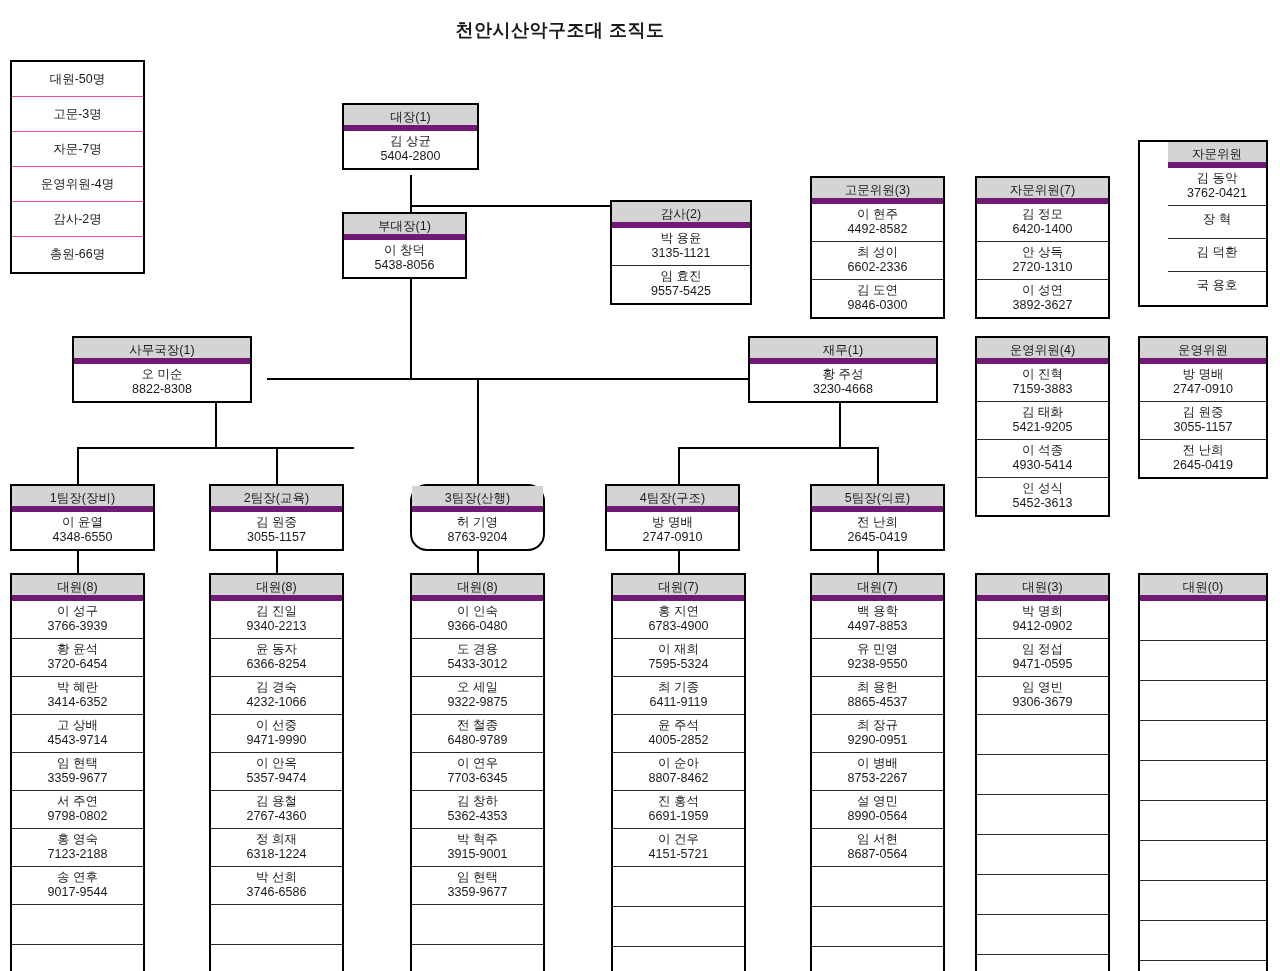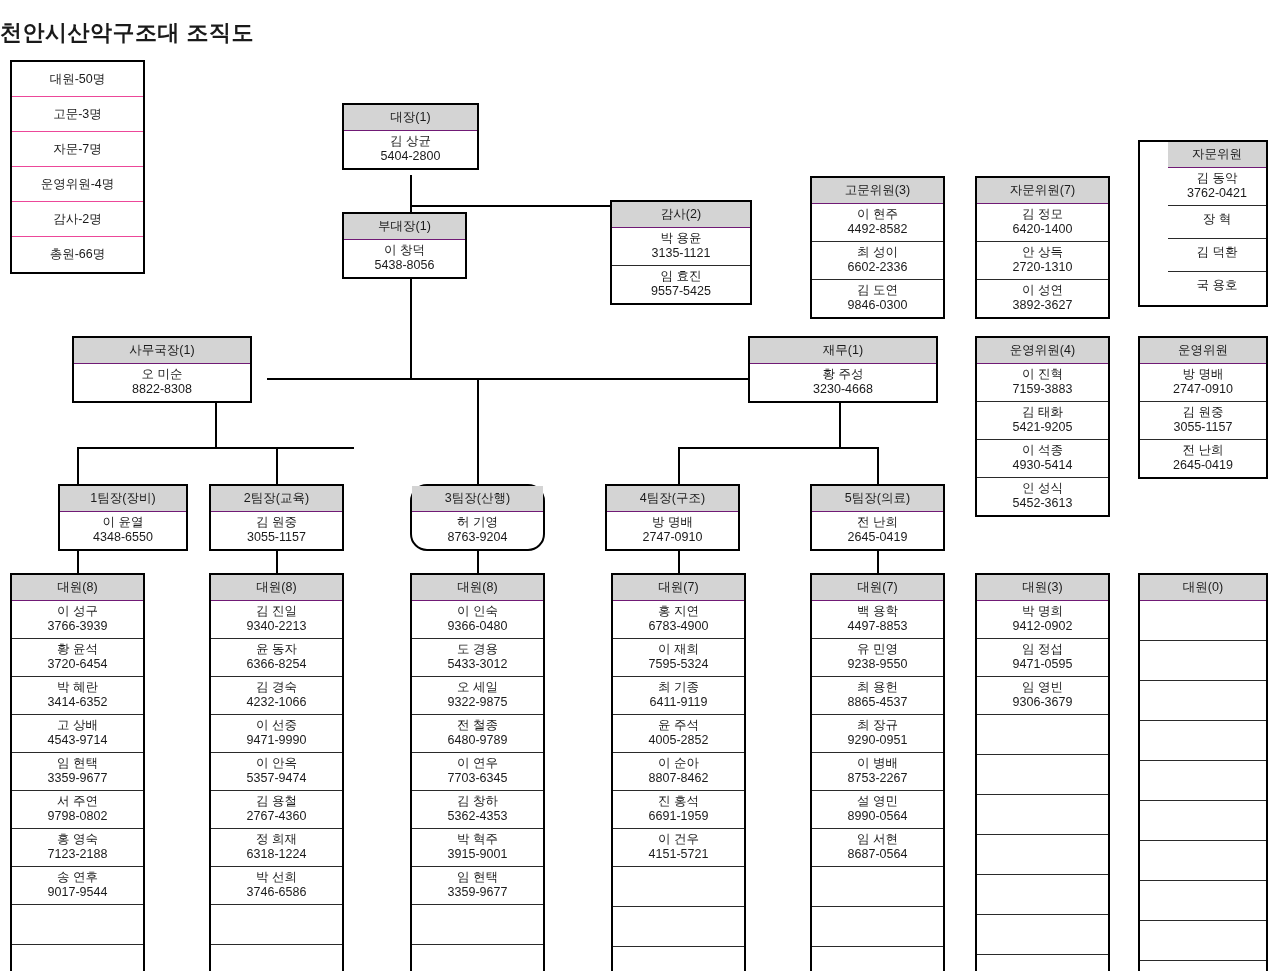--- a/index.html
+++ b/index.html
@@ -8,33 +8,33 @@
     background: #ffffff;
     font-family: "Liberation Sans", "DejaVu Sans", sans-serif;
     color: #1a1a1a;
     overflow: hidden;
   }
   #stage { position: relative; width: 1280px; height: 971px; }
 
   
   .title {
     position: absolute; left: 0; top: 18px; width: 1120px;
-    font-size: 22px; font-weight: bold;
+    text-align: center; font-size: 18px; font-weight: bold;
     letter-spacing: 0.5px;
   }
 
   
   .box {
     position: absolute;
     border: 2px solid #000;
     background: #fff;
   }
   .bhead {
     background: #d4d4d4;
-    border-bottom: 1px solid #701a75;
+    border-bottom: 6px solid #701a75;
     text-align: center;
     font-size: 12.5px;
     line-height: 25px;
     height: 26px;
     white-space: nowrap;
   }
   .brow {
     border-bottom: 1px solid #2a2a2a;
     text-align: center;
     font-size: 12.5px;
@@ -211,21 +211,21 @@
       </div>
     </div>
   <div class="box" style="left:748px; top:336px; width:190px;">
       <div class="bhead">재무(1)</div>
       <div class="brow">
         <span class="nm">황 주성</span>
         <span class="ph">3230-4668</span>
       </div>
     </div>
 
-  <div class="box" style="left:10px; top:484px; width:130px;margin-left:48px;">
+  <div class="box" style="left:10px; top:484px; width:145px;">
       <div class="bhead">1팀장(장비)</div>
       <div class="brow">
         <span class="nm">이 윤열</span>
         <span class="ph">4348-6550</span>
       </div>
     </div>
   <div class="box" style="left:209px; top:484px; width:135px;">
       <div class="bhead">2팀장(교육)</div>
       <div class="brow">
         <span class="nm">김 원중</span>

